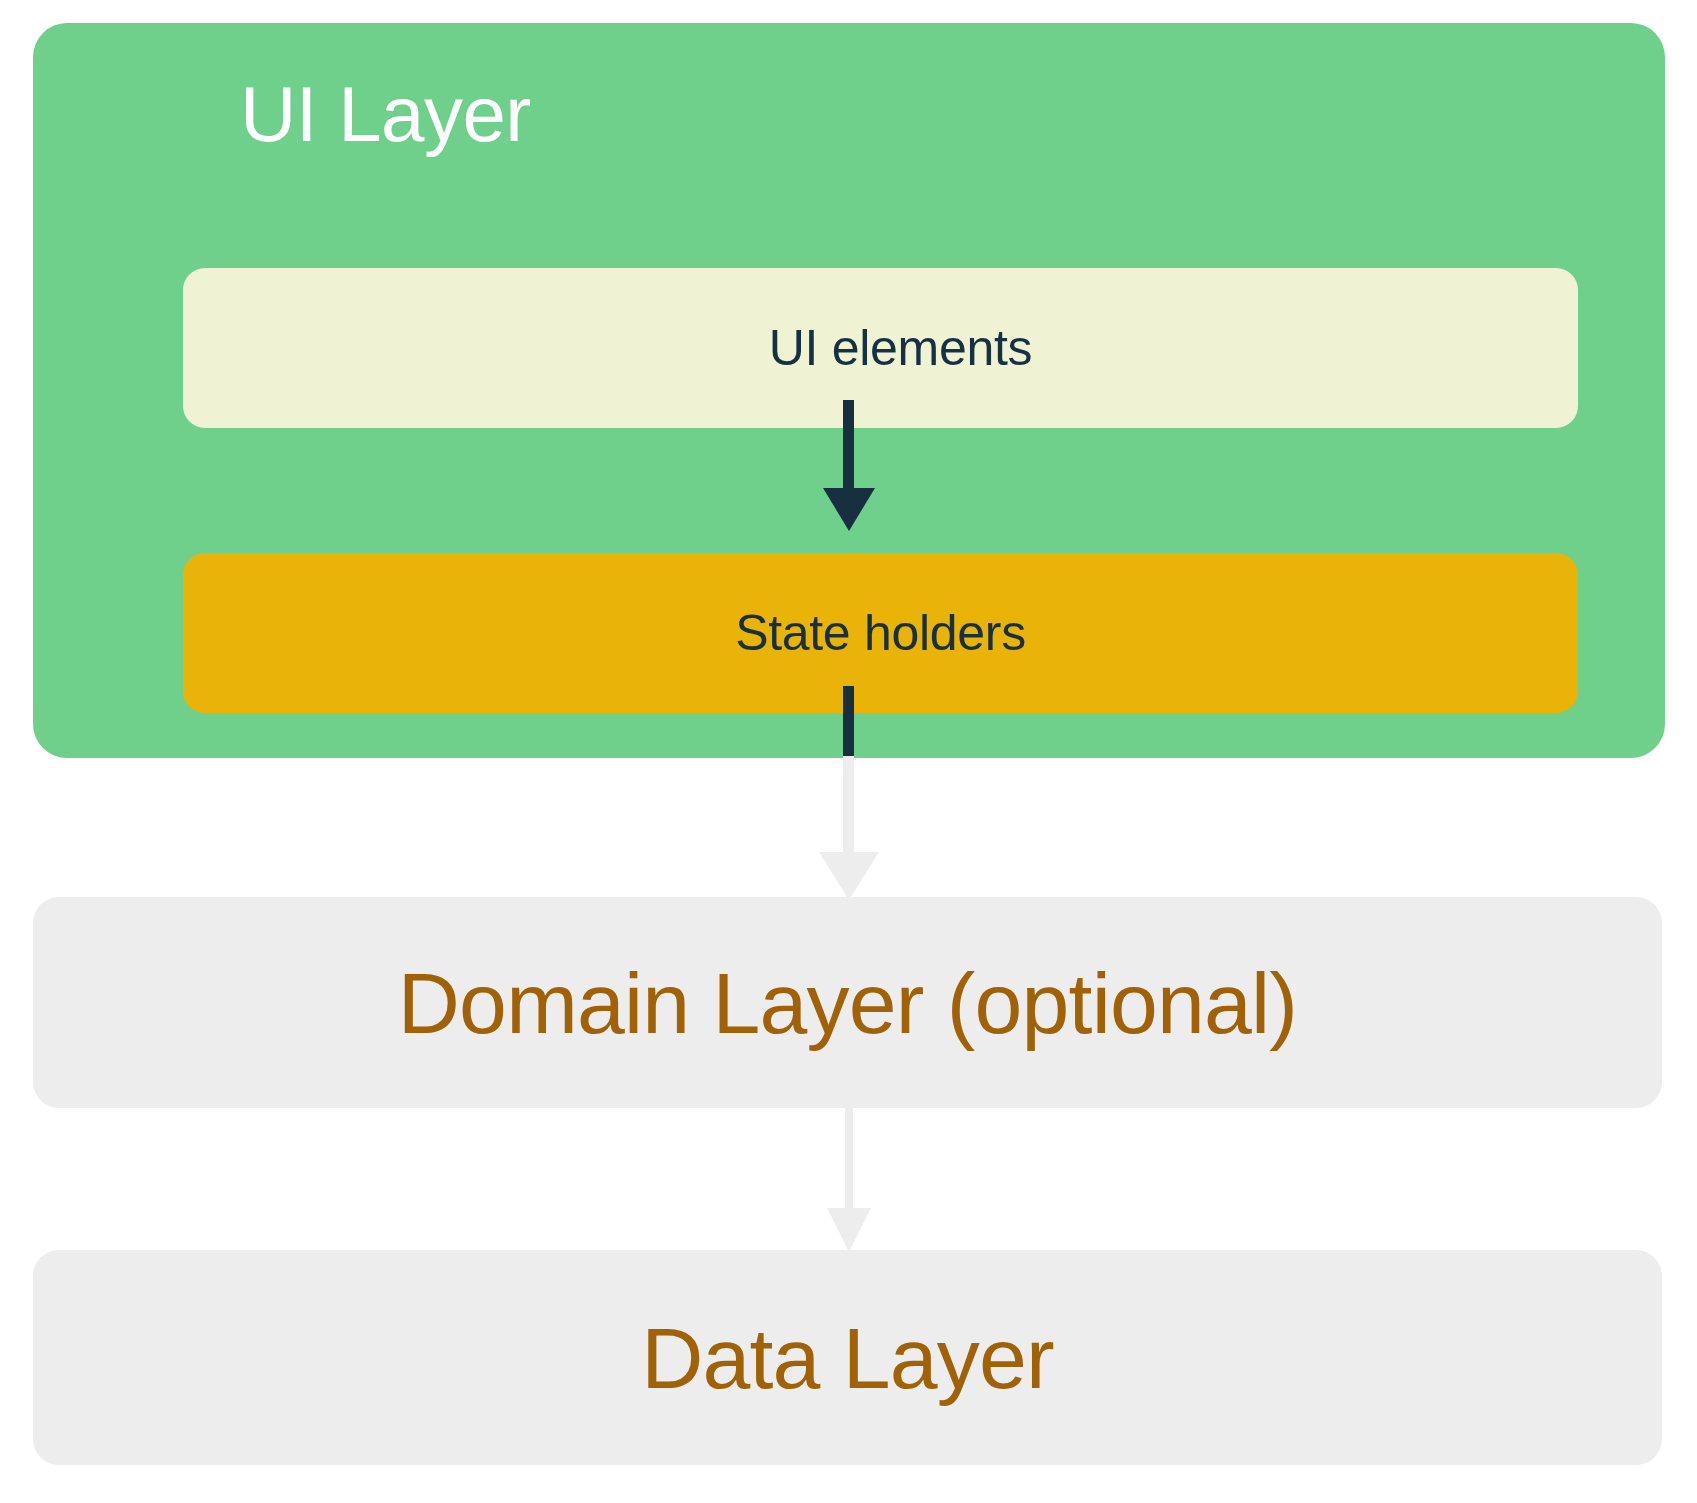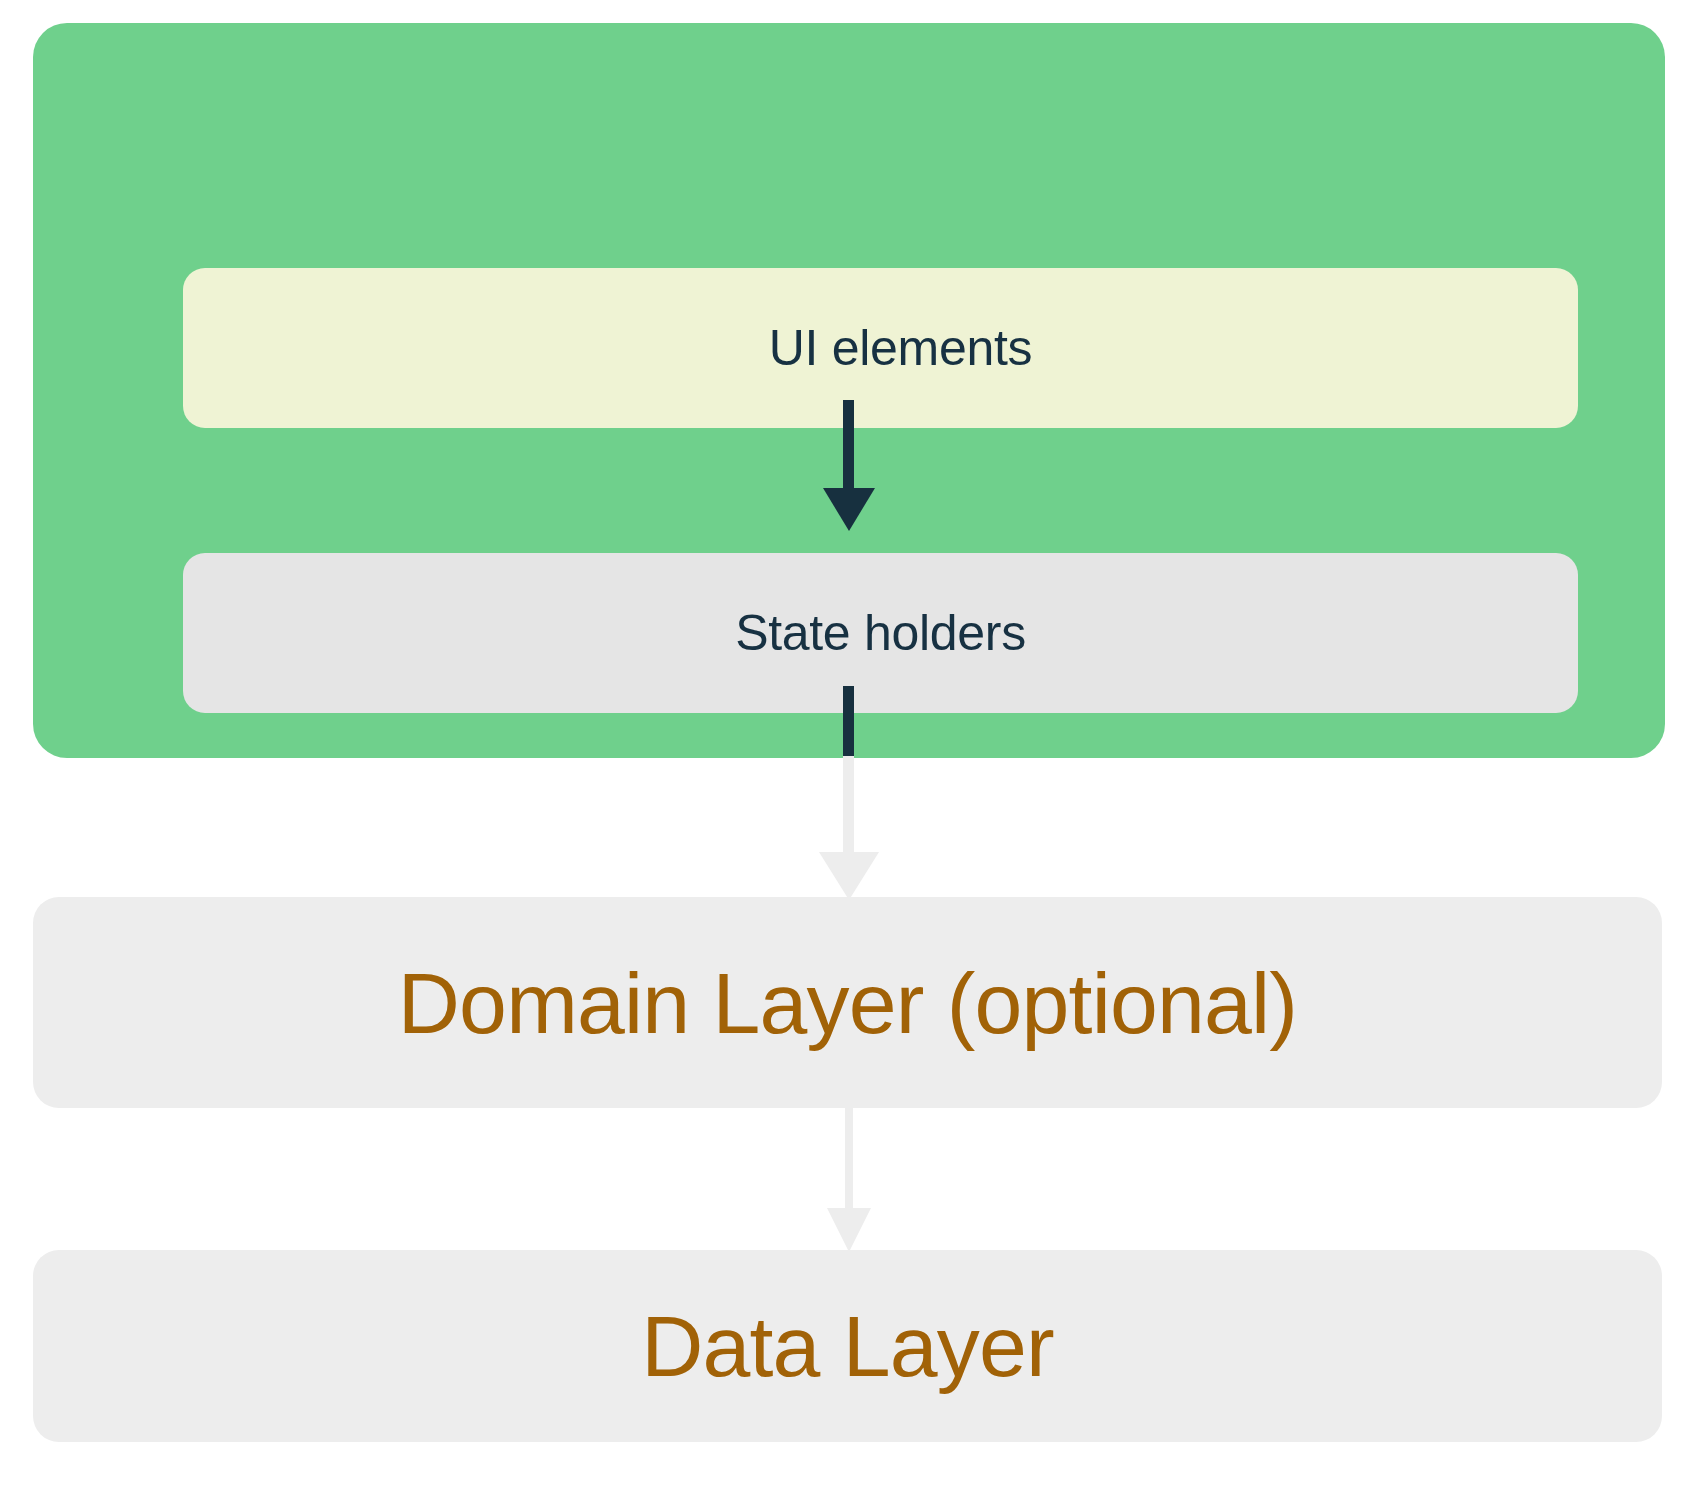--- a/index.html
+++ b/index.html
@@ -61,21 +61,21 @@
     letter-spacing: -0.3px;
     white-space: nowrap;
   }
   .chip-ui-elements {
     top: 245px;
     background: #EFF3D4;
     padding-left: 40px;
   }
   .chip-state-holders {
     top: 530px;
-    background: #e5e5e5;
+    background: #eab308;
   }
 
   
   .layer-box {
     position: absolute;
     left: 33px;
     width: 1629px;
     border-radius: 26px;
     background: #EDEDED;
     display: flex;
@@ -90,21 +90,21 @@
     font-weight: 400;
     letter-spacing: -0.8px;
     white-space: nowrap;
   }
   .layer-domain {
     top: 897px;
     height: 211px;
   }
   .layer-data {
     top: 1250px;
-    height: 192px;
+    height: 215px;
   }
 
   
   .arrow {
     position: absolute;
     overflow: visible;
   }
   
   .arrow-ui-to-state {
     left: 780px;
@@ -126,20 +126,21 @@
     width: 136px;
     height: 150px;
   }
 </style>
 </head>
 <body>
 
 <div id="stage">
 
   <div class="ui-layer">
+    <div class="ui-layer-title">UI Layer</div>
 
     <div class="chip chip-ui-elements">
       <span class="chip-label">UI elements</span>
     </div>
 
     <div class="chip chip-state-holders">
       <span class="chip-label">State holders</span>
     </div>
   </div>
 

